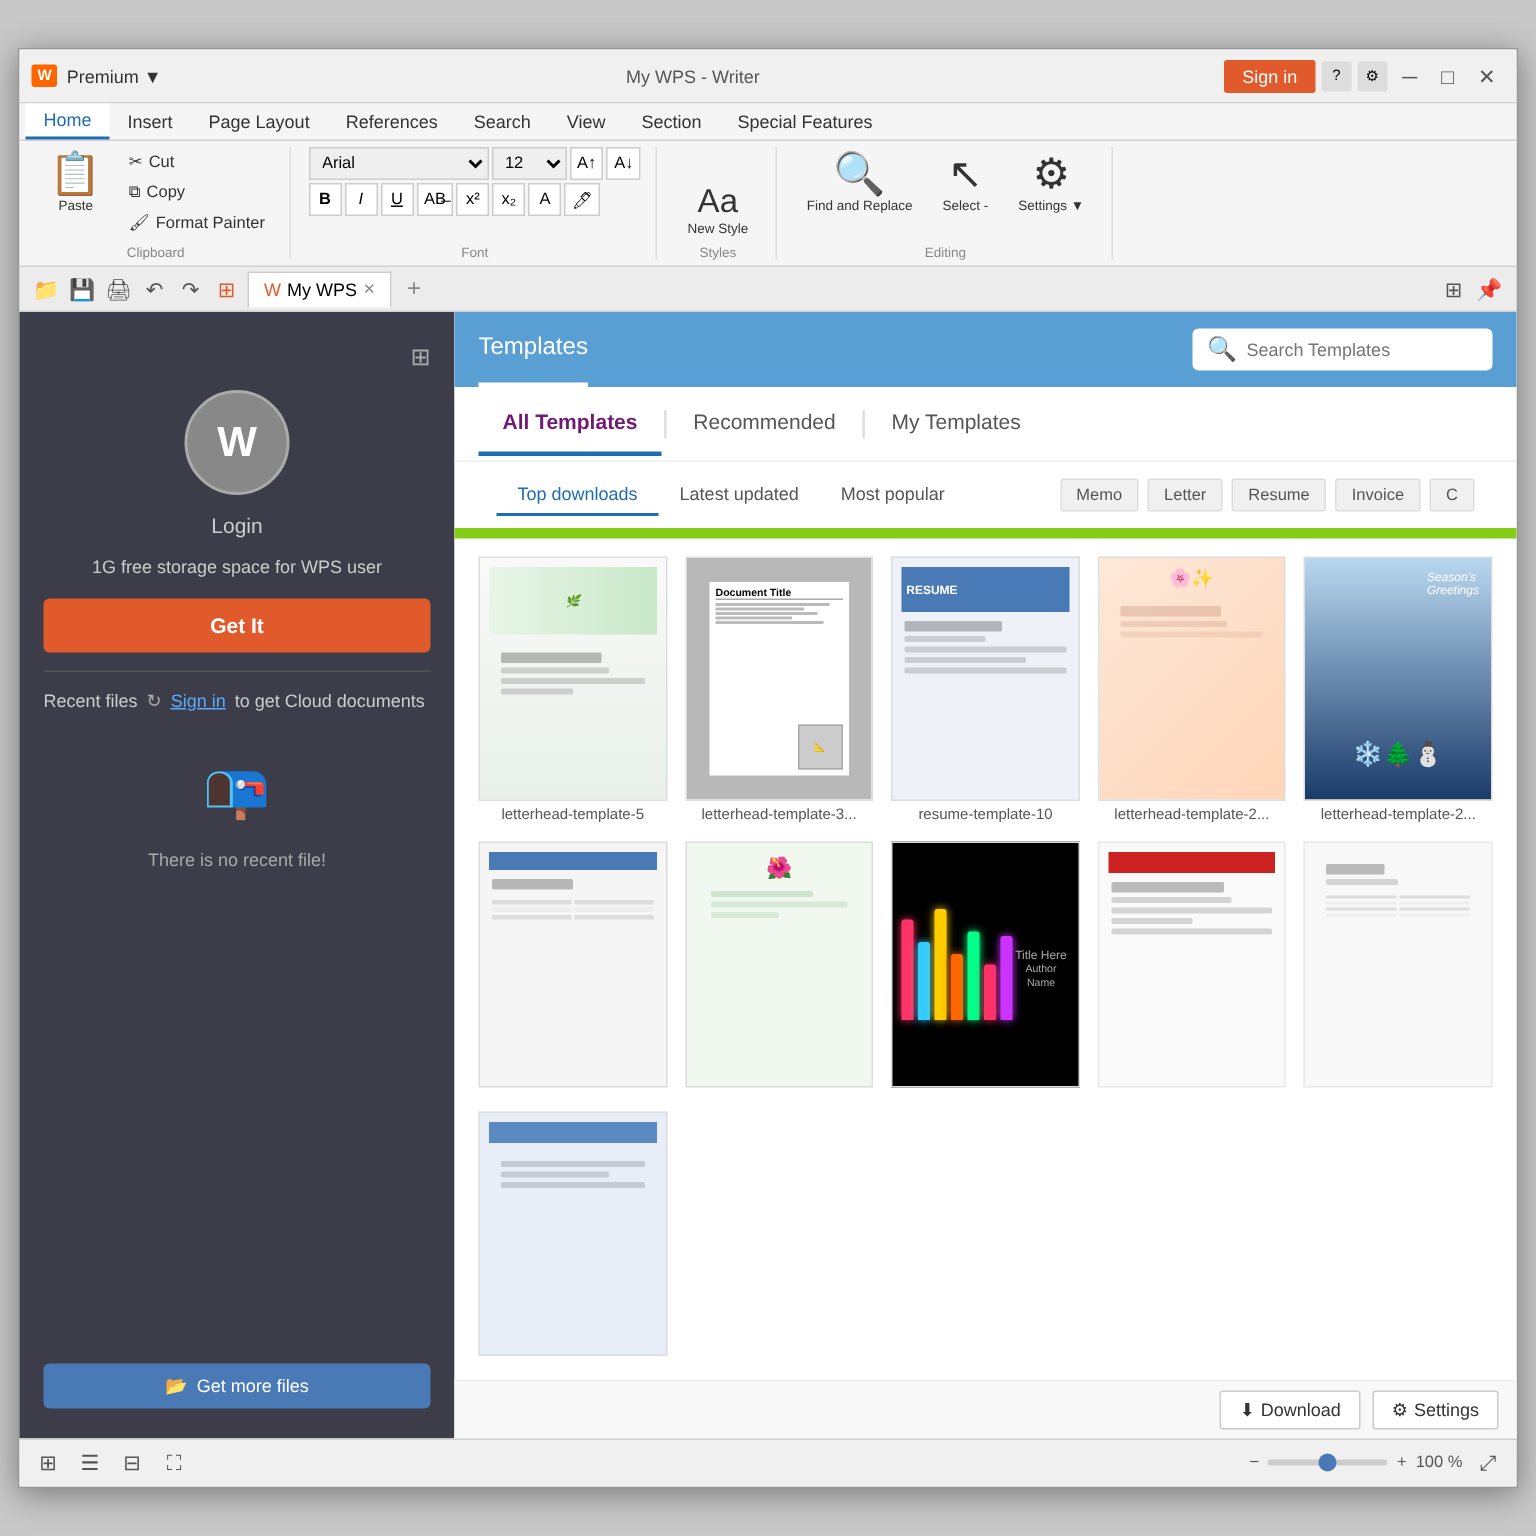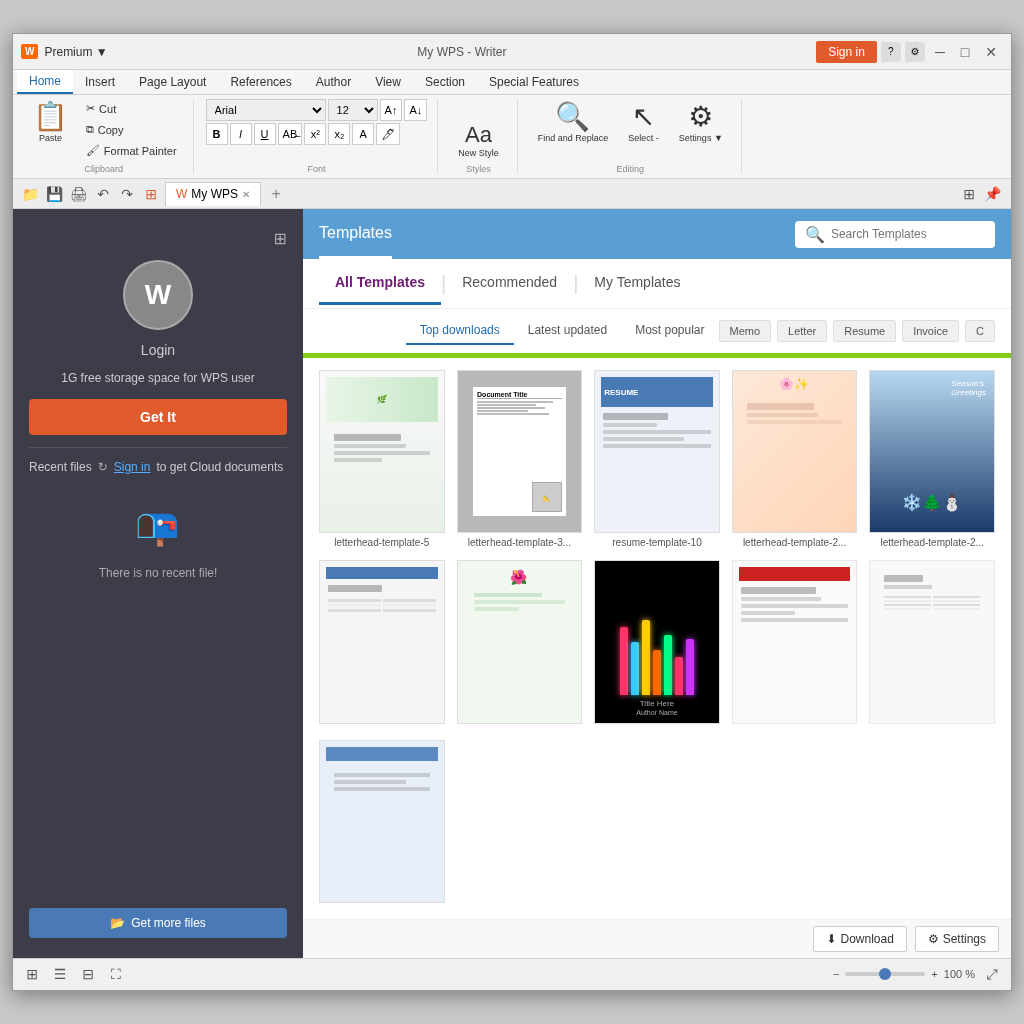--- a/index.html
+++ b/index.html
@@ -83,21 +83,21 @@
     .template-header { background: #5a9fd4; padding: 0 16px; display: flex; align-items: center; gap: 32px; height: 50px; }
     .templates-tab { color: white; font-size: 16px; font-weight: 500; padding: 14px 0; border-bottom: 3px solid white; cursor: pointer; }
     .template-search { margin-left: auto; display: flex; align-items: center; background: white; border-radius: 4px; padding: 4px 10px; gap: 6px; width: 200px; }
     .template-search input { border: none; outline: none; font-size: 12px; flex: 1; color: #888; }
 
     .template-filter-bar { display: flex; align-items: center; padding: 0 16px; gap: 0; border-bottom: 1px solid #eee; height: 50px; }
     .filter-tab { padding: 12px 16px; font-size: 14px; cursor: pointer; color: #555; border-bottom: 3px solid transparent; }
     .filter-tab.active { color: #701a75; border-bottom: 3px solid #1e6db0; font-weight: 700; }
     .filter-separator { color: #ddd; font-size: 20px; }
 
-    .template-sub-bar { display: flex; align-items: center; padding: 8px 16px; gap: 0; border-bottom: 5px solid #84cc16; justify-content: flex-end; }
+    .template-sub-bar { display: flex; align-items: center; padding: 8px 28px; gap: 0; border-bottom: 7px solid #84cc16; justify-content: space-between; }
     .sub-tabs { display: flex; gap: 0; }
     .sub-tab { padding: 6px 14px; font-size: 12px; cursor: pointer; color: #555; border-bottom: 2px solid transparent; }
     .sub-tab.active { color: #1e6db0; border-bottom: 2px solid #1e6db0; }
     .category-tags { display: flex; gap: 6px; }
     .cat-tag { padding: 4px 10px; font-size: 11px; background: #f0f0f0; border: 1px solid #ddd; border-radius: 2px; cursor: pointer; color: #555; }
 
     .template-grid { display: grid; grid-template-columns: repeat(5, 1fr); gap: 12px; padding: 12px 16px; overflow-y: auto; }
     .template-card { display: flex; flex-direction: column; cursor: pointer; }
     .template-thumb { width: 100%; aspect-ratio: 0.77; background: #e8e8e8; border: 1px solid #ddd; overflow: hidden; display: flex; align-items: center; justify-content: center; position: relative; }
     .template-name { font-size: 10px; color: #555; text-align: center; margin-top: 4px; padding: 0 2px; white-space: nowrap; overflow: hidden; text-overflow: ellipsis; }
@@ -147,21 +147,21 @@
       <button class="win-btn close">✕</button>
     </div>
   </div>
 
   <div class="ribbon">
     <div class="ribbon-tabs">
       <button class="ribbon-tab active">Home</button>
       <button class="ribbon-tab">Insert</button>
       <button class="ribbon-tab">Page Layout</button>
       <button class="ribbon-tab">References</button>
-      <button class="ribbon-tab">Author</button>
+      <button class="ribbon-tab">Search</button>
       <button class="ribbon-tab">View</button>
       <button class="ribbon-tab">Section</button>
       <button class="ribbon-tab">Special Features</button>
     </div>
 
     <div class="ribbon-content">
 
       <div class="ribbon-group">
         <div class="ribbon-group-top">
           <button class="ribbon-btn-large">
@@ -430,21 +430,21 @@
                 <div class="mock-line full" style="background:rgba(0,120,0,0.1);"></div>
                 <div class="mock-line short" style="background:rgba(0,120,0,0.1);"></div>
               </div>
             </div>
           </div>
           <span class="template-name"></span>
         </div>
 
         <div class="template-card">
           <div class="template-thumb" style="background:#000;">
-            <div style="width:100%;height:100%;display:flex;flex-direction:column;align-items:center;justify-content:flex-end;padding:6px;">
+            <div style="width:100%;height:100%;display:flex;flex-direction:row;align-items:center;justify-content:flex-end;padding:6px;">
               <div style="display:flex;align-items:flex-end;gap:3px;height:50%;">
                 <div style="width:8px;background:#ff3366;height:90%;border-radius:2px 2px 0 0;box-shadow:0 0 6px #ff3366;"></div>
                 <div style="width:8px;background:#33ccff;height:70%;border-radius:2px 2px 0 0;box-shadow:0 0 6px #33ccff;"></div>
                 <div style="width:8px;background:#ffcc00;height:100%;border-radius:2px 2px 0 0;box-shadow:0 0 6px #ffcc00;"></div>
                 <div style="width:8px;background:#ff6600;height:60%;border-radius:2px 2px 0 0;box-shadow:0 0 6px #ff6600;"></div>
                 <div style="width:8px;background:#00ff88;height:80%;border-radius:2px 2px 0 0;box-shadow:0 0 6px #00ff88;"></div>
                 <div style="width:8px;background:#ff3366;height:50%;border-radius:2px 2px 0 0;box-shadow:0 0 6px #ff3366;"></div>
                 <div style="width:8px;background:#cc33ff;height:75%;border-radius:2px 2px 0 0;box-shadow:0 0 6px #cc33ff;"></div>
               </div>
               <div style="color:#aaa;font-size:8px;margin-top:4px;text-align:center;">Title Here<br><span style="font-size:7px;">Author Name</span></div>

